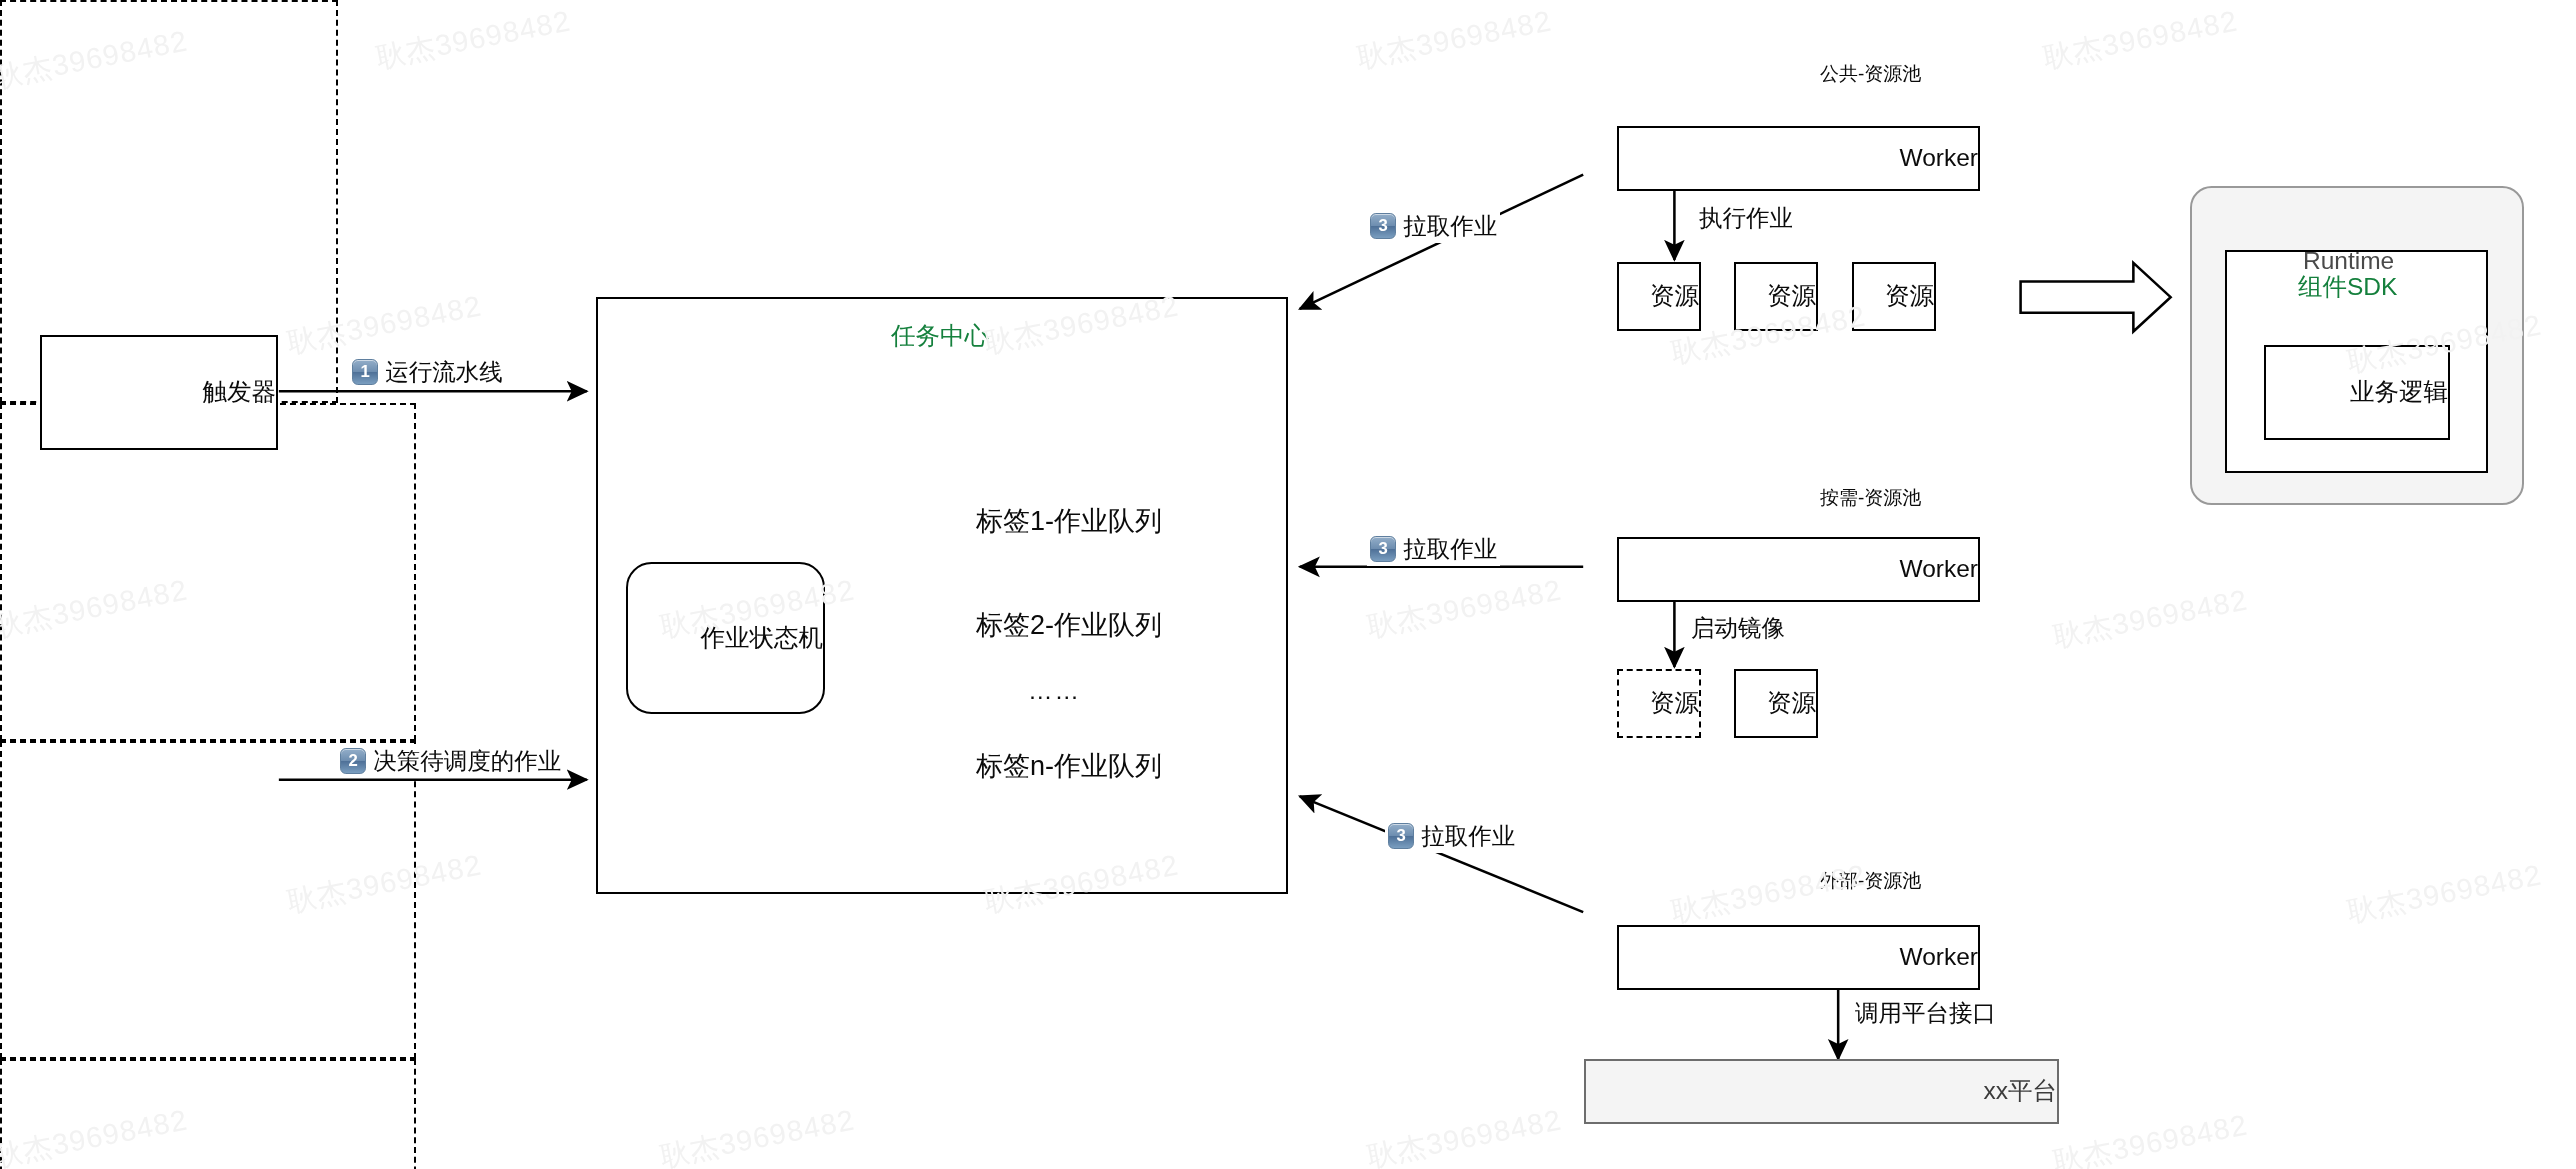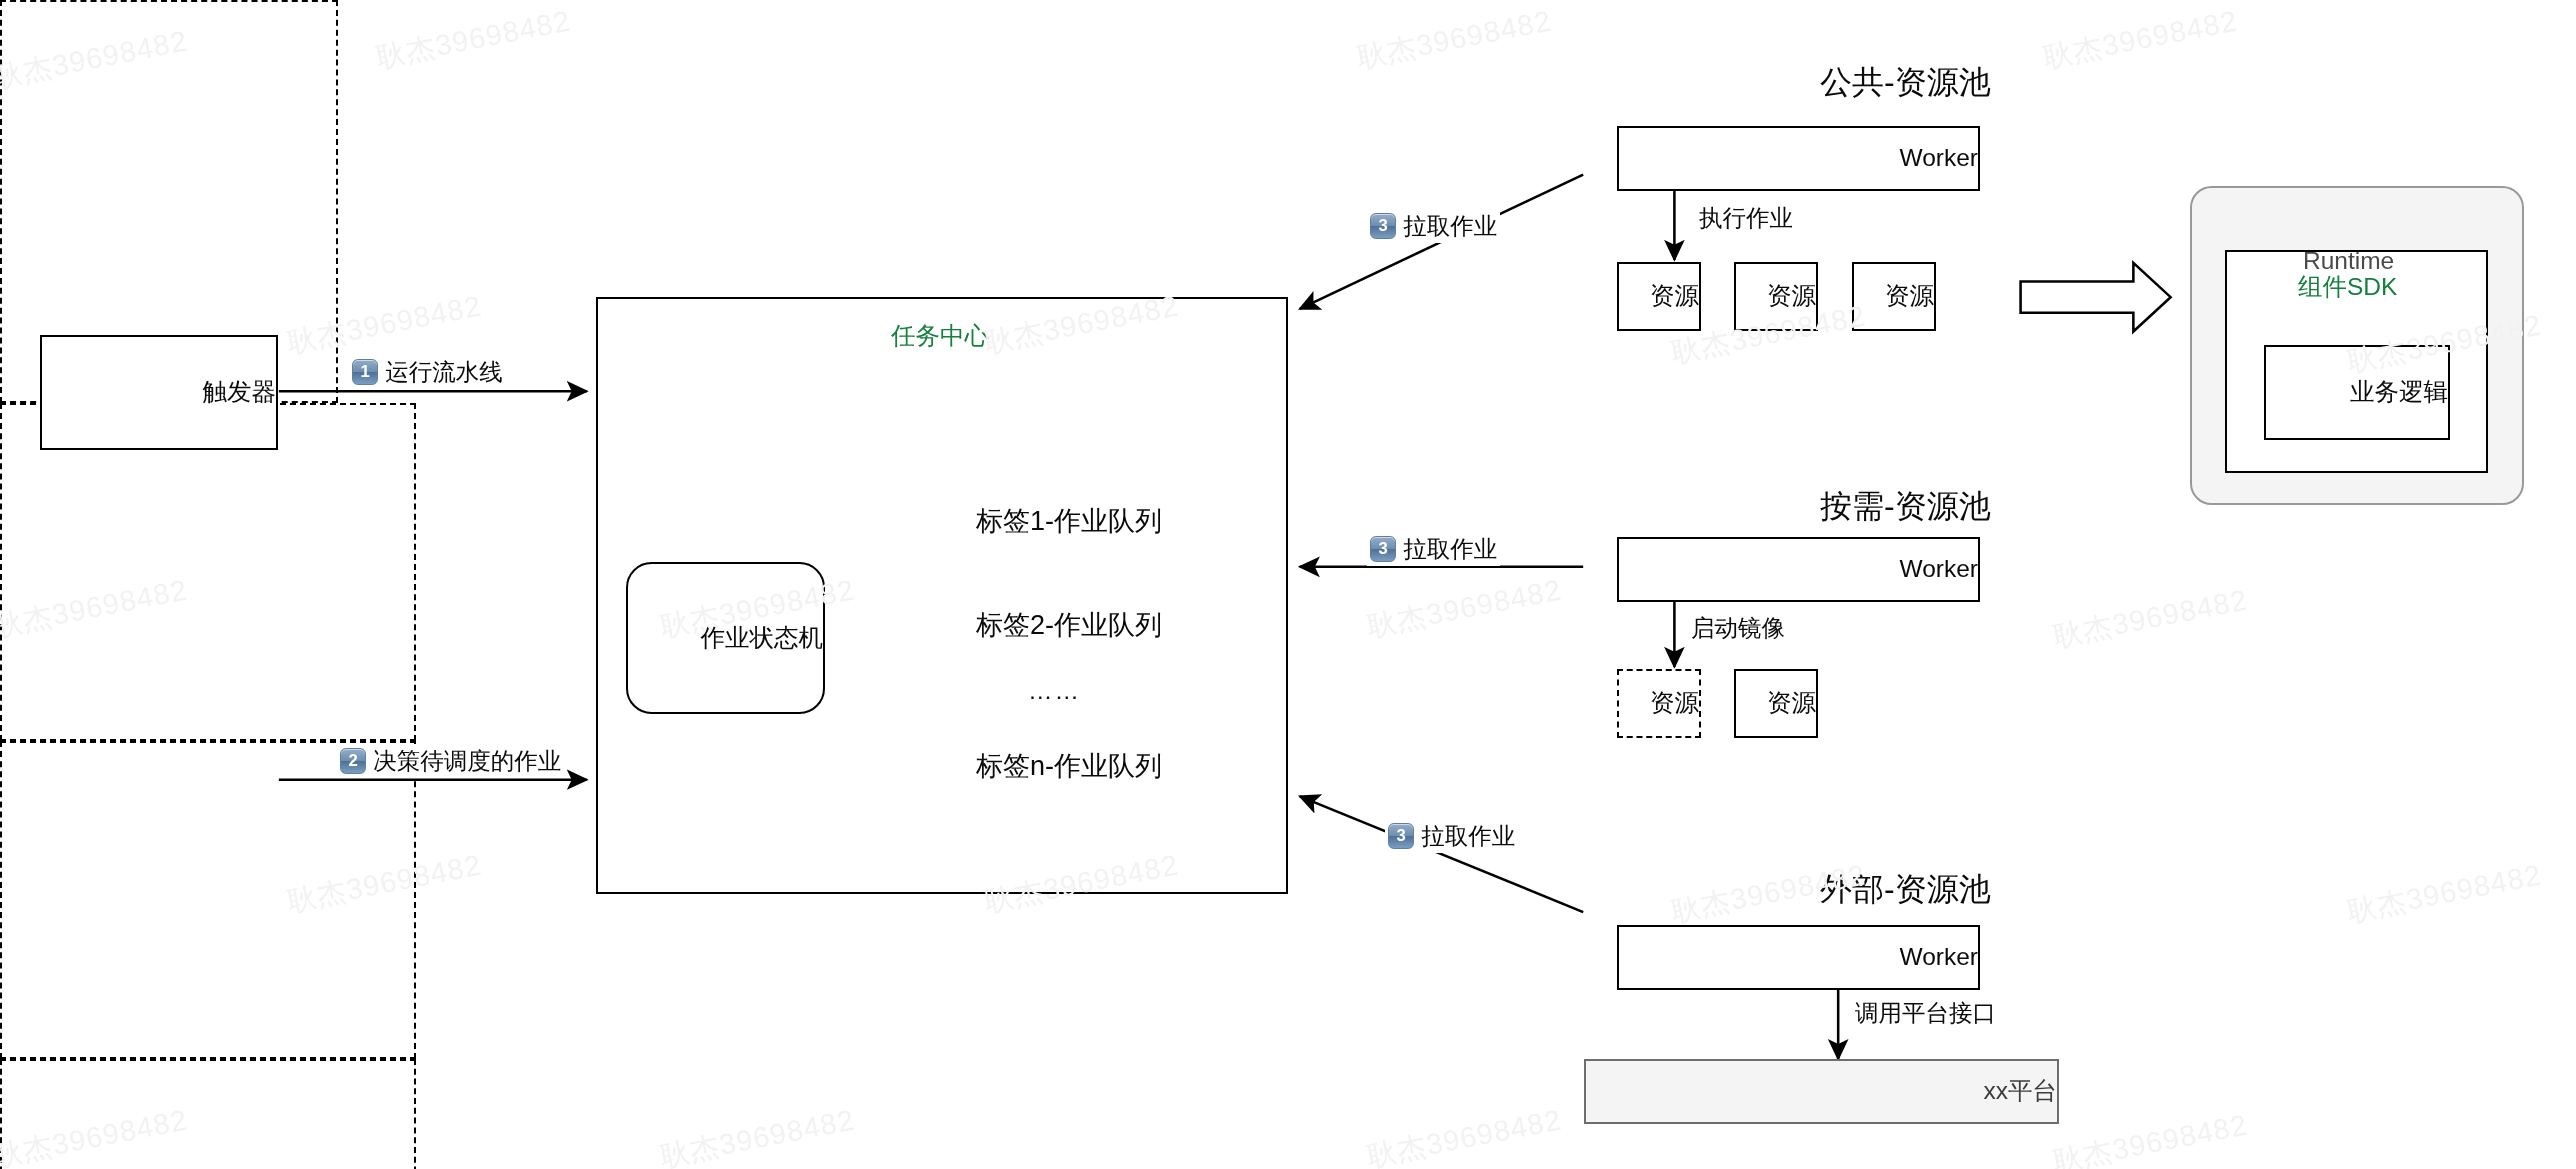--- a/index.html
+++ b/index.html
@@ -54,21 +54,21 @@
   }
   .dashed-pool {
     border: 2.5px dashed #000000;
     background: transparent;
     display: block;
     z-index: 2;
   }
   .pool-label {
     position: absolute;
     z-index: 4;
-    font-size: 32px;
+    font-size: 19px;
     color: #0b0b0b;
     white-space: nowrap;
   }
   .dashed-rect {
     border: 2.5px dashed #000000;
     background: #ffffff;
   }
   .rounded {
     border: 2.5px solid #000000;
     background: #ffffff;

